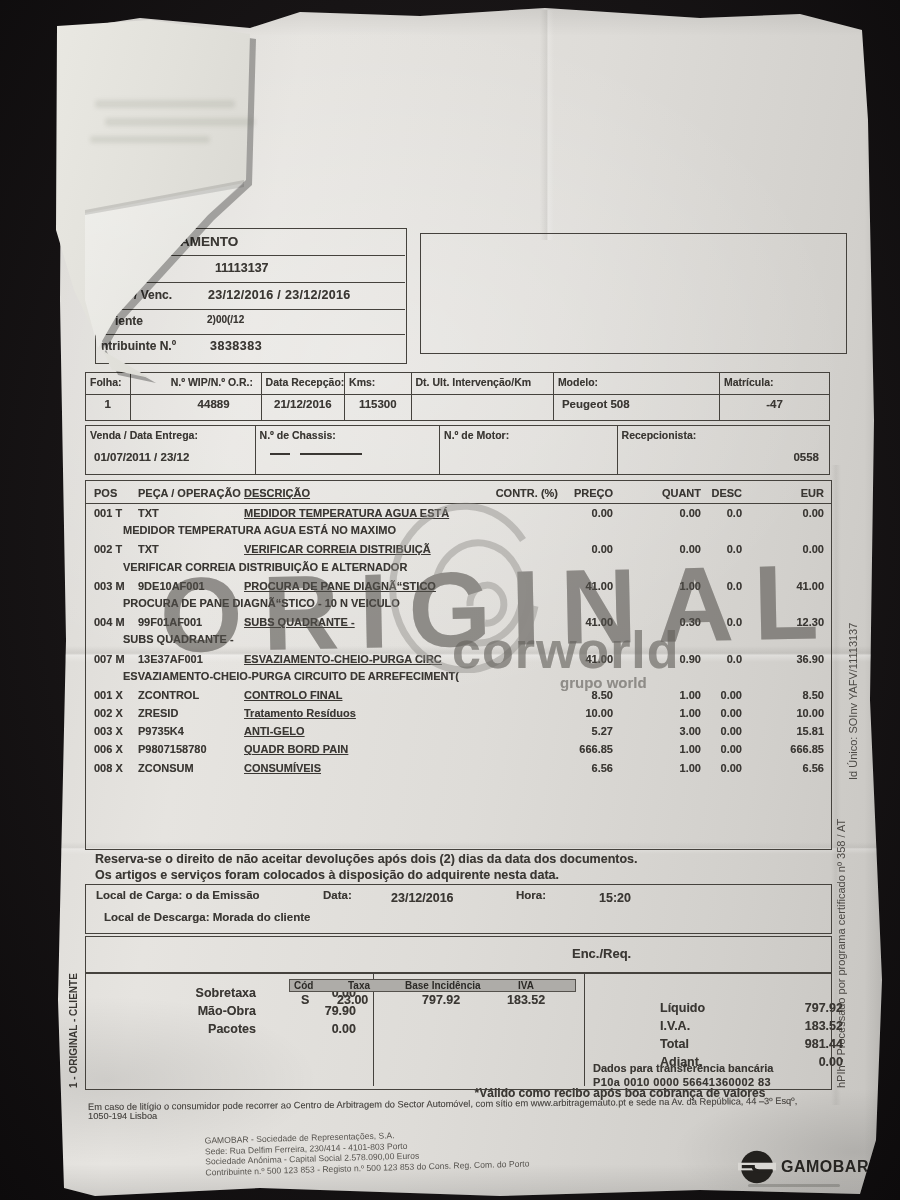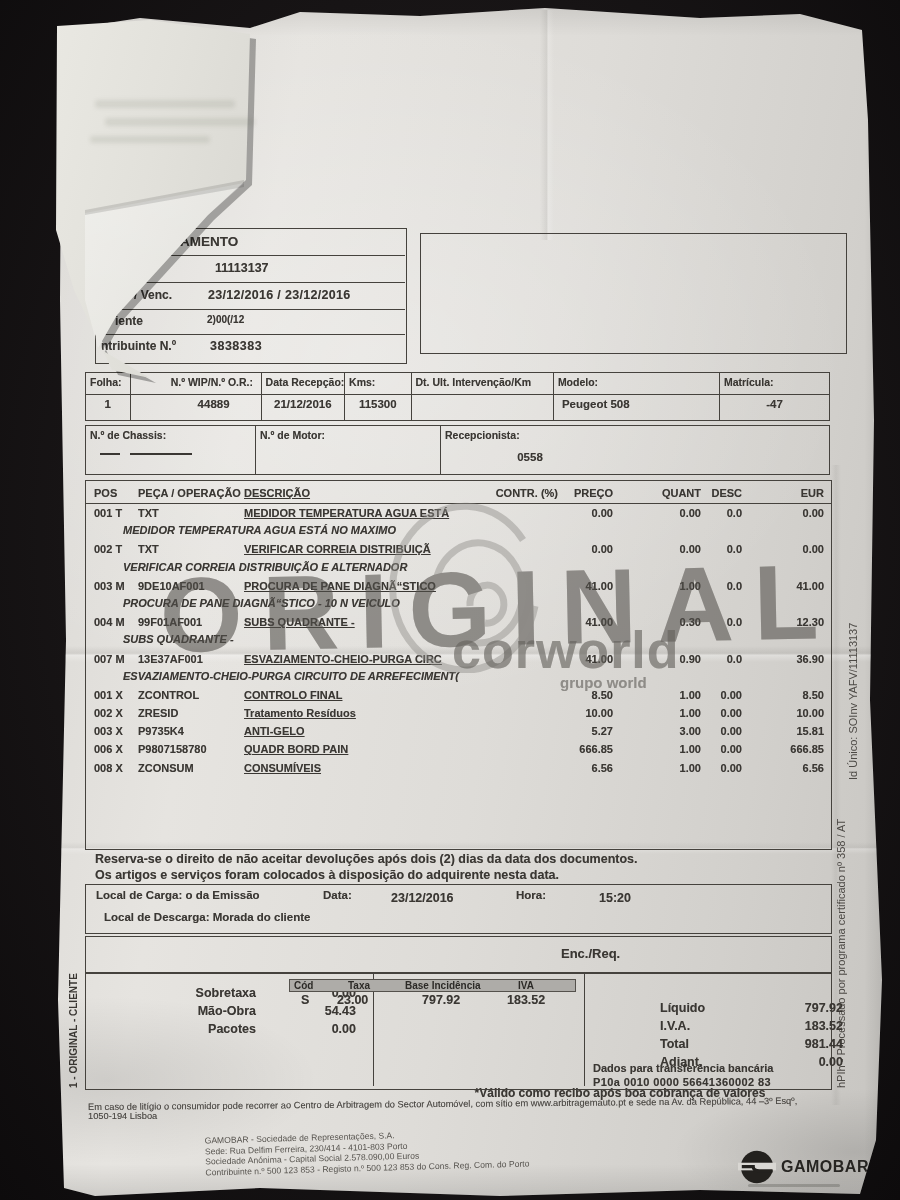--- a/index.html
+++ b/index.html
@@ -64,21 +64,21 @@
   #delivery-table .info-cell:nth-child(4){width:212px;}
   #delivery-table .info-cell:nth-child(1) .info-value{text-align:left;padding-left:8px;}
   #delivery-table .info-cell:nth-child(4) .info-value{text-align:right;padding-right:10px;}
   .dash{display:inline-block;border-top:2px solid var(--ink);vertical-align:6px;}
   
   #items-box{left:85px;top:480px;width:745px;height:368px;}
   .ih{position:absolute;top:6px;font-size:11px;font-weight:700;color:var(--ink);text-shadow:0 0 0.6px rgba(58,55,51,0.4);white-space:nowrap;}
   #items-head-line{left:0;right:0;top:22px;}
   #items-rows{position:absolute;left:0;top:25px;width:745px;}
   .item-row{position:relative;height:18.2px;}
-  .item-cont{position:relative;height:18.2px;padding-left:37px;font-size:11px;font-weight:700;color:var(--ink);text-shadow:0 0 0.6px rgba(58,55,51,0.4);white-space:nowrap;box-sizing:border-box;font-style:italic;}
+  .item-cont{position:relative;height:18.2px;padding-left:37px;font-size:11px;font-weight:700;color:var(--ink);text-shadow:0 0 0.6px rgba(58,55,51,0.4);white-space:nowrap;box-sizing:border-box;}
   .ic{position:absolute;top:1px;font-size:11px;font-weight:700;color:var(--ink);text-shadow:0 0 0.6px rgba(58,55,51,0.4);white-space:nowrap;}
   .c-pos{left:8px;}  .c-part{left:52px;text-align:center;}  .c-desc{left:158px;text-decoration:underline;}
   .c-contr{left:392px;width:80px;text-align:right;}
   .c-preco{left:400px;width:127px;text-align:right;}
   .c-quant{left:545px;width:70px;text-align:right;}
   .c-disc{left:618px;width:38px;text-align:right;}
   .c-eur{left:660px;width:78px;text-align:right;}
   
   .wm-original{left:160px;top:548px;font-size:106px;font-weight:700;letter-spacing:20px;color:rgba(106,104,100,0.30);transform:rotate(-1.2deg);z-index:4;}
   .wm-corworld{left:452px;top:620px;font-size:52px;font-weight:700;color:rgba(128,126,122,0.38);letter-spacing:1px;z-index:4;}
@@ -88,21 +88,21 @@
   .note1{left:95px;top:852px;font-size:12.5px;}
   .note2{left:95px;top:868px;font-size:12.5px;}
   #ship-box{left:85px;top:884px;width:745px;height:48px;}
   .ship-carga{left:10px;top:4px;font-size:11.5px;}
   .ship-data-l{left:237px;top:4px;font-size:11.5px;}
   .ship-data-v{left:305px;top:6px;font-size:12.5px;}
   .ship-hora-l{left:430px;top:4px;font-size:11.5px;}
   .ship-hora-v{left:513px;top:6px;font-size:12.5px;}
   .ship-descarga{left:18px;top:26px;font-size:11.5px;}
   #enc-box{left:85px;top:936px;width:745px;height:36px;}
-  .enc-label{left:475px;top:9px;font-size:13px;}
+  .enc-label{left:486px;top:9px;font-size:13px;}
   #totals-box{left:85px;top:972px;width:745px;height:116px;}
   .tl-row{position:relative;height:18px;}
   .tl-label{position:absolute;left:40px;width:130px;text-align:right;font-size:12.5px;font-weight:700;color:var(--ink);text-shadow:0 0 0.6px rgba(58,55,51,0.4);}
   .tl-value{position:absolute;left:180px;width:90px;text-align:right;font-size:12.5px;font-weight:700;color:var(--ink);text-shadow:0 0 0.6px rgba(58,55,51,0.4);}
   #totals-left{position:absolute;left:0;top:13px;width:287px;}
   #tax-table{position:absolute;left:203px;top:6px;width:287px;height:32px;}
   #tax-head{position:absolute;left:0;top:0;width:287px;height:13px;background:#aeaca8;border:1px solid #54514c;box-sizing:border-box;}
   .tax-h{position:absolute;top:0;font-size:10px;font-weight:700;color:#2c2a27;white-space:nowrap;}
   .tax-v{position:absolute;top:14px;font-size:12.5px;font-weight:700;color:var(--ink);text-shadow:0 0 0.6px rgba(58,55,51,0.4);white-space:nowrap;}
   #totals-right{position:absolute;left:500px;top:28px;width:245px;}
@@ -188,20 +188,24 @@
           <div class="info-value">Peugeot 508</div>
         </div>
         <div class="info-cell">
           <div class="info-label">Matrícula:</div>
           <div class="info-value">-47</div>
         </div>
       </div>
 
     <div class="info-row z2" id="delivery-table">
         <div class="info-cell">
+          <div class="info-label">Venda / Data Entrega:</div>
+          <div class="info-value">01/07/2011   /    23/12</div>
+        </div>
+        <div class="info-cell">
           <div class="info-label">N.º de Chassis:</div>
           <div class="info-value" style="text-align: left; padding-left: 14px;"><span class="dash" style="width: 20px; margin-right: 10px;"></span><span class="dash" style="width: 62px;"></span></div>
         </div>
         <div class="info-cell">
           <div class="info-label">N.º de Motor:</div>
           <div class="info-value"></div>
         </div>
         <div class="info-cell">
           <div class="info-label">Recepcionista:</div>
           <div class="info-value">0558</div>
@@ -347,21 +351,21 @@
     <div class="bx z2" id="totals-box">
       <div class="vline" style="left:287px;top:0;height:113px;"></div>
       <div class="vline" style="left:498px;top:0;height:113px;"></div>
       <div id="totals-left">
           <div class="tl-row">
             <span class="tl-label">Sobretaxa</span>
             <span class="tl-value">0.00</span>
           </div>
           <div class="tl-row">
             <span class="tl-label">Mão-Obra</span>
-            <span class="tl-value">54.43</span>
+            <span class="tl-value">79.90</span>
           </div>
           <div class="tl-row">
             <span class="tl-label">Pacotes</span>
             <span class="tl-value">0.00</span>
           </div>
         </div>
       <div id="tax-table">
         <div id="tax-head">
             <span class="tax-h" style="left: 4px;">Cód</span>
             <span class="tax-h" style="left: 58px;">Taxa</span>

